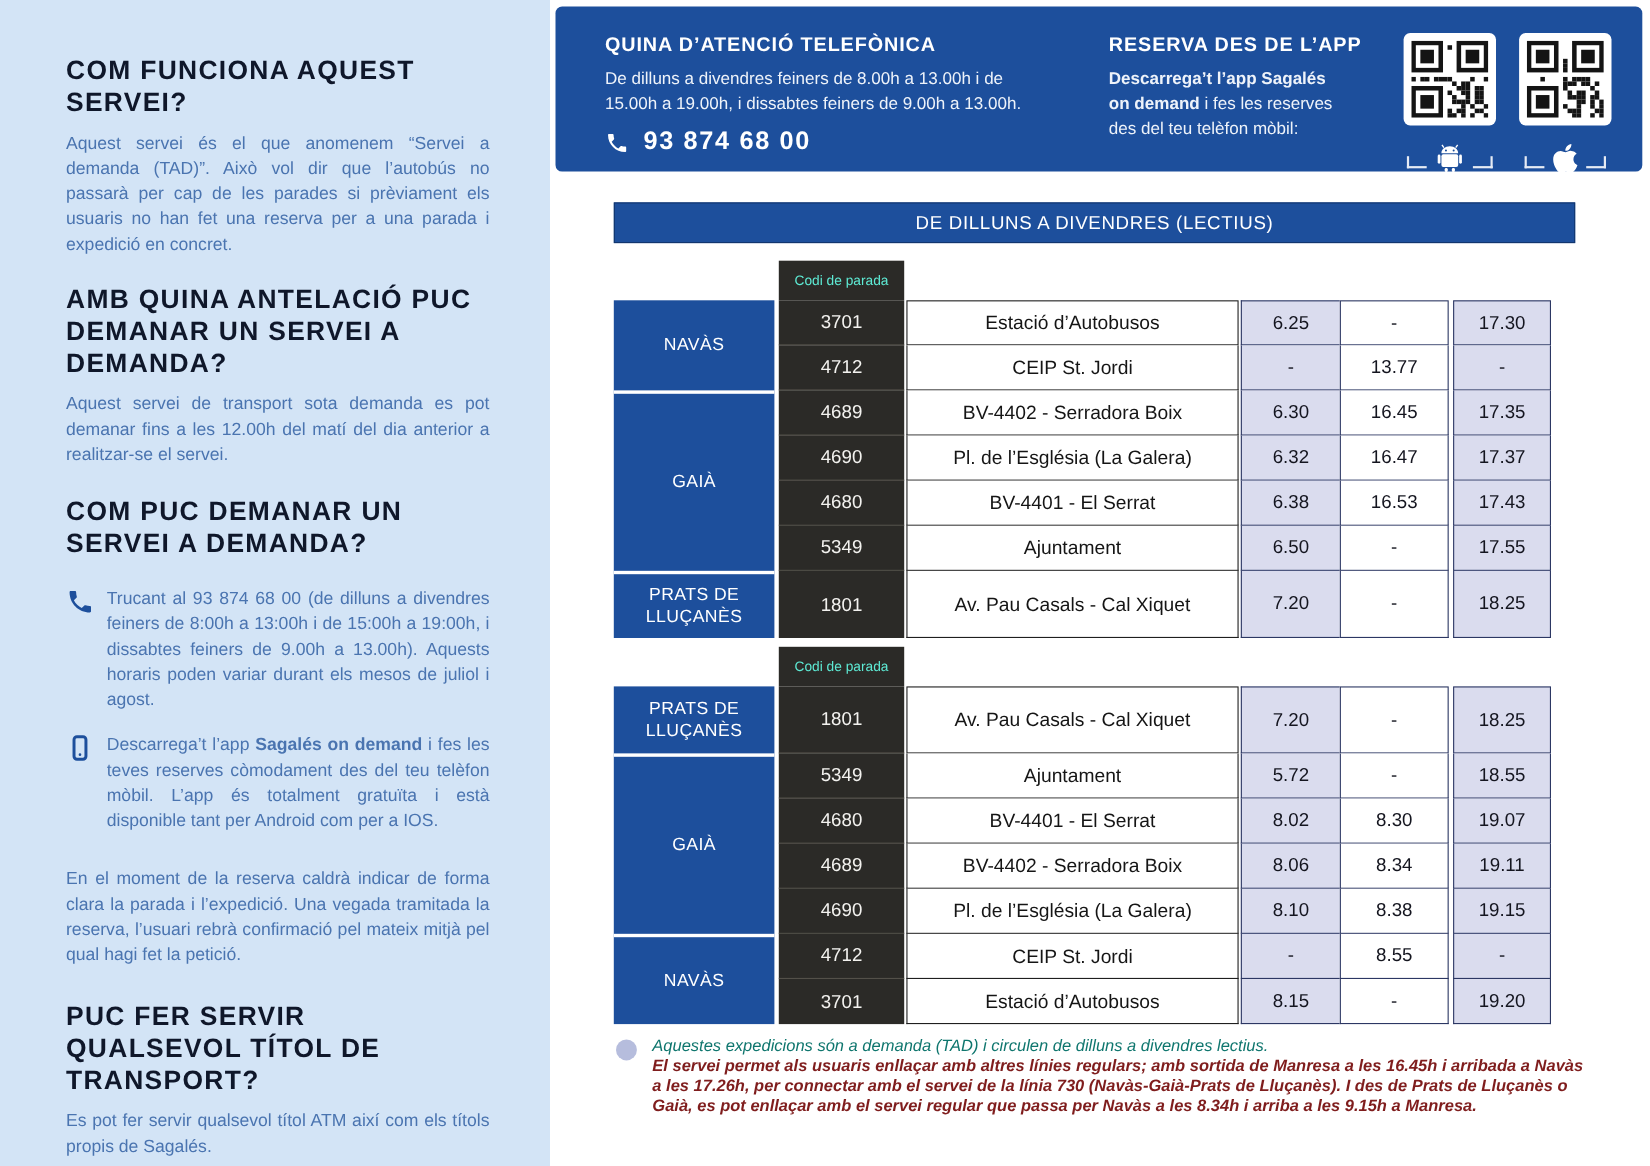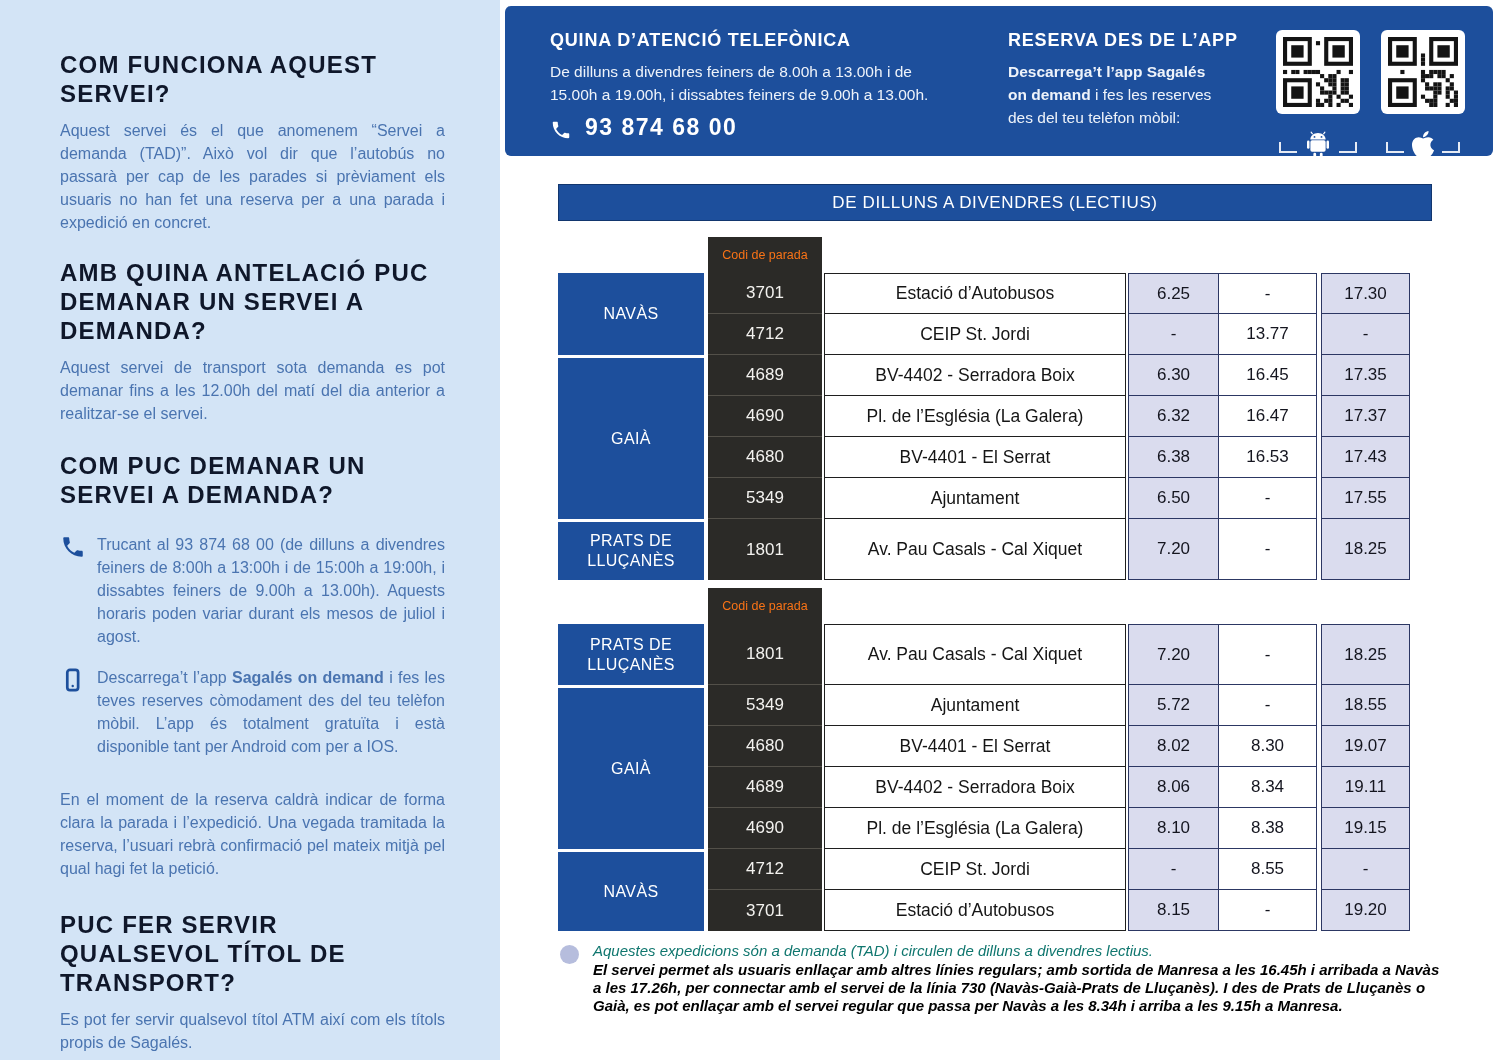--- a/index.html
+++ b/index.html
@@ -42,21 +42,21 @@
   .brk{width:16px;height:9px;border-bottom:2px solid #e6ebf4;margin-bottom:6px;}
   .brk.l{border-left:2px solid #e6ebf4;}
   .brk.r{border-right:2px solid #e6ebf4;}
 
   
   .day-bar{position:absolute;left:53px;top:184px;width:874px;height:37px;
            background:#1d4f9c;border:1px solid #12366e;box-sizing:border-box;
            color:#fff;font-size:17px;letter-spacing:.6px;
            display:flex;align-items:center;justify-content:center;}
   .code-tab{position:absolute;left:203px;width:114px;height:36px;background:#2b2a27;
-            color:#f97316;font-size:12.5px;display:flex;align-items:center;justify-content:center;}
+            color:#5eead4;font-size:12.5px;display:flex;align-items:center;justify-content:center;}
   .tab1{top:237px;} .tab2{top:588px;}
   .tt{position:absolute;left:53px;display:grid;
       grid-template-columns:146px 4px 114px 2px 302px 2px 90px 99px 4px 89px;}
   .tt-am{top:273px;grid-template-rows:repeat(6,41px) 61px;}
   .tt-pm{top:624px;grid-template-rows:61px repeat(6,41px);}
   .cell{display:flex;align-items:center;justify-content:center;text-align:center;
         box-sizing:border-box;}
   .cg{grid-column:1;background:#1d4f9c;color:#fff;font-size:16px;line-height:20px;
       letter-spacing:.4px;padding:0 8px;}
   .cg.sep{border-top:3px solid #fff;}
@@ -72,21 +72,21 @@
       border-left:1px solid #2c3763;border-bottom:1px solid #2c3763;}
   .bt{border-top:1px solid #1f1f1f !important;}
   .btt{border-top:1px solid #2c3763 !important;}
 
   
   .notes{position:absolute;left:55px;top:942px;width:890px;display:flex;gap:14px;}
   .note-bullet{width:19px;height:19px;border-radius:50%;background:#b6bddd;
                flex:none;margin-top:3px;}
   .n1{font-style:italic;font-size:15px;line-height:18px;color:#0f766e;margin:0;}
   .n2{font-style:italic;font-weight:bold;font-size:15px;line-height:18px;
-      color:#000000;margin:1px 0 12px;}
+      color:#7f1d1d;margin:1px 0 12px;}
   svg{display:block;}
 </style>
 </head>
 <body>
 
 <div class="page">
 
   <aside class="sidebar">
     <h2 class="sb-h">COM FUNCIONA AQUEST SERVEI?</h2>
     <p class="sb-p">Aquest servei és el que anomenem “Servei a demanda (TAD)”. Això vol dir que l’autobús no passarà per cap de les parades si prèviament els usuaris no han fet una reserva per a una parada i expedició en concret.</p>

